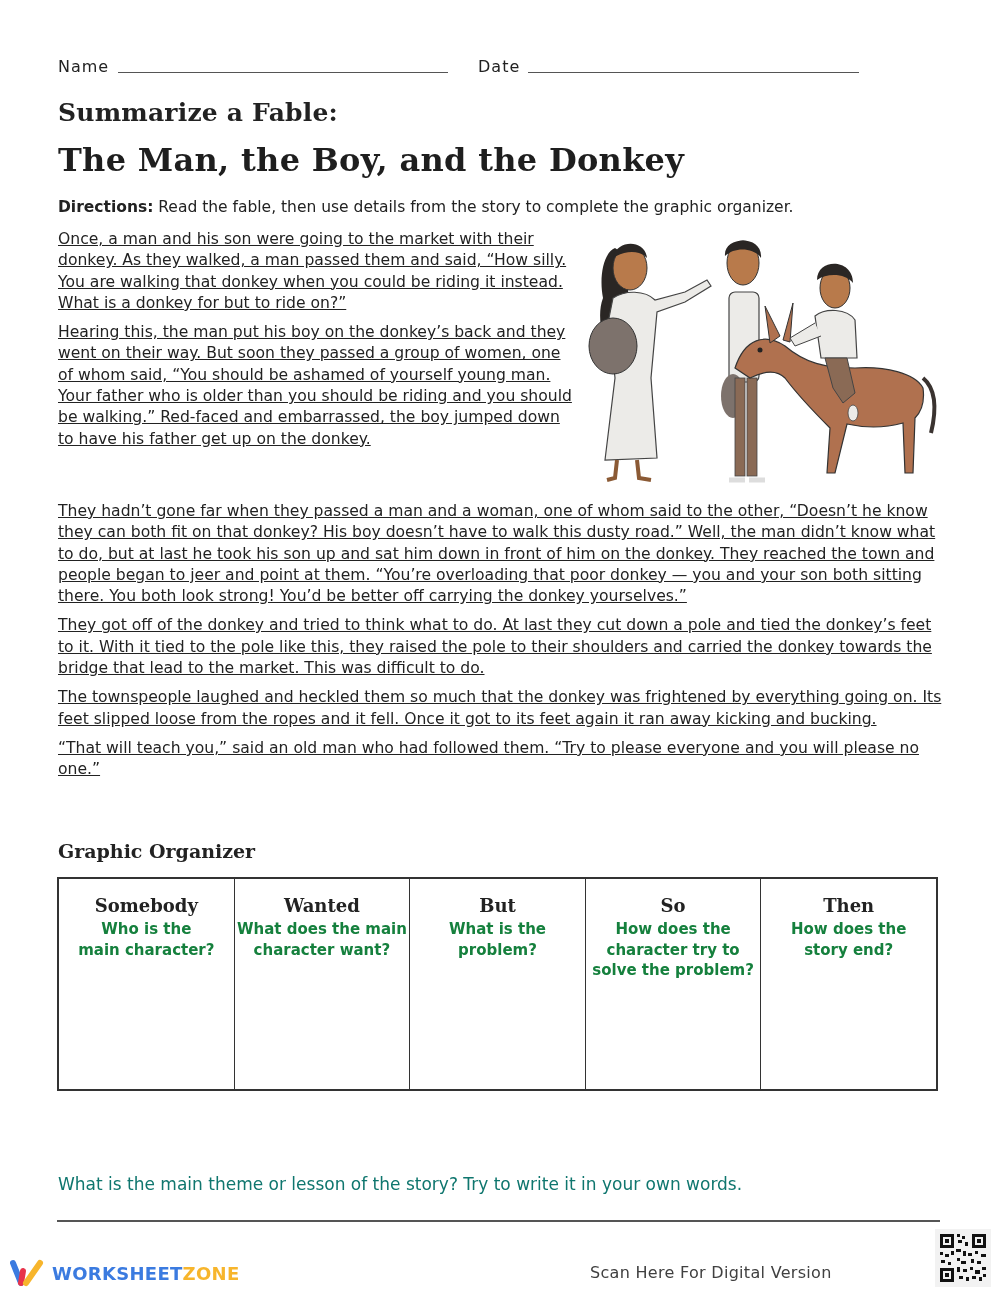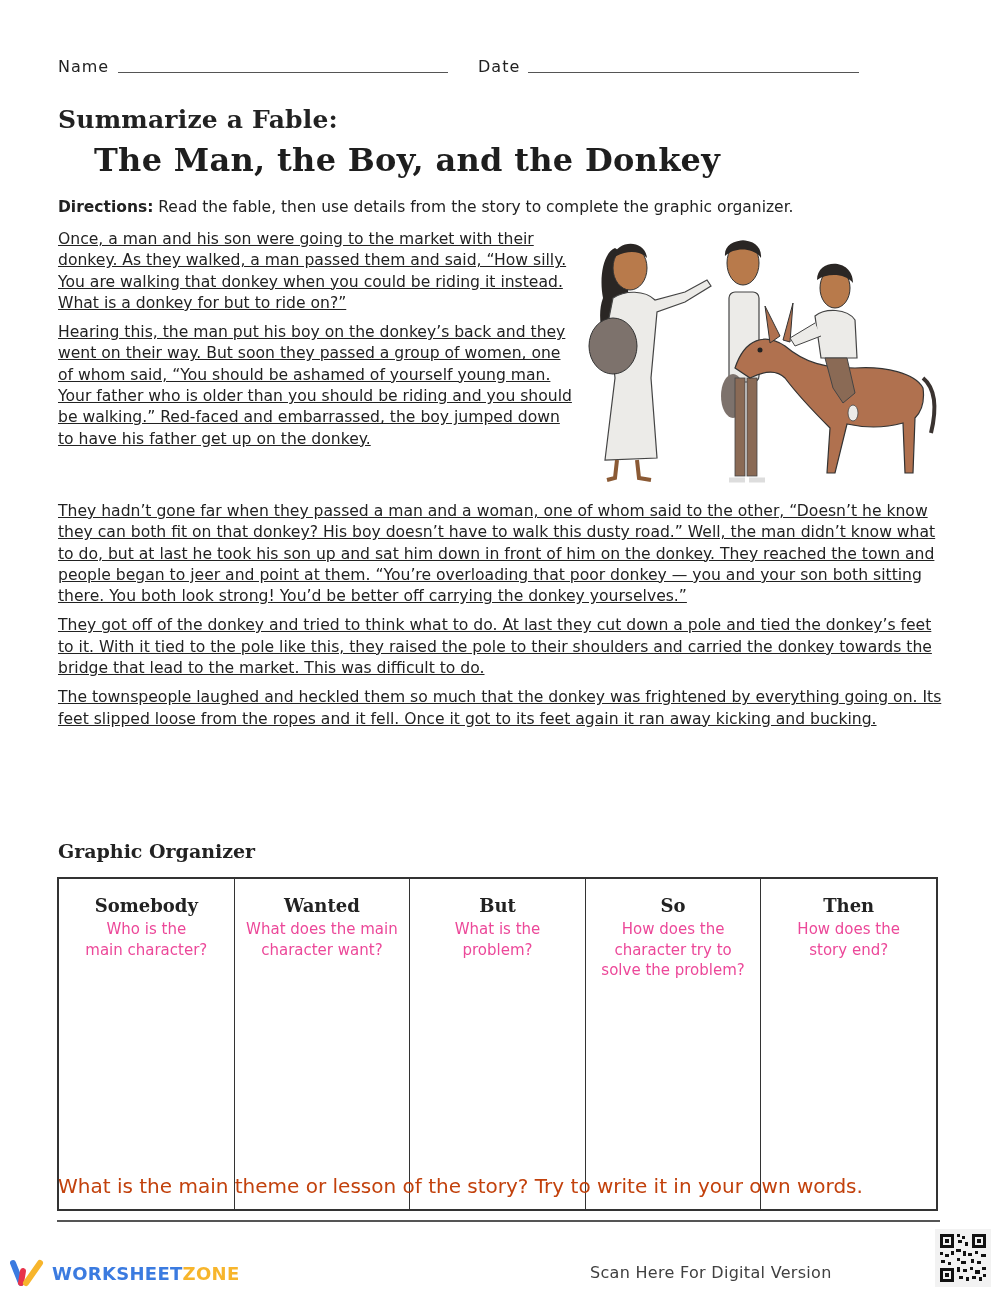--- a/index.html
+++ b/index.html
@@ -4,52 +4,52 @@
 <style>
   html, body { margin:0; padding:0; background:#ffffff; }
   body { width:1000px; height:1294px; position:relative; overflow:hidden;
          font-family:"DejaVu Sans", sans-serif; color:#222; }
   .abs { position:absolute; }
 
   .field-label { font-size:16px; letter-spacing:1px; color:#222; }
   .field-line { border-bottom:1px solid #555; height:0; }
 
   .subtitle { font-family:"DejaVu Serif", serif; font-weight:bold; font-size:25px; color:#222; letter-spacing:0.2px; }
-  .title { font-family:"DejaVu Serif", serif; font-weight:bold; font-size:32px; color:#1e1e1e; letter-spacing:0.3px;margin-left:36px; }
+  .title { font-family:"DejaVu Serif", serif; font-weight:bold; font-size:32px; color:#1e1e1e; letter-spacing:0.3px; }
 
   .directions { font-size:15.5px; color:#222; }
   .directions b { font-weight:bold;margin-top:40px; }
 
   .story { font-size:15.6px; line-height:21.3px; color:#222; }
   .story p { margin:0 0 8px 0;text-decoration:underline; }
 
   .organizer-heading { font-family:"DejaVu Serif", serif; font-weight:bold; font-size:19px; color:#222; }
 
-  .organizer { position:absolute; left:57px; top:877px; width:881px; height:334px;
+  .organizer { position:absolute; left:57px; top:877px; width:881px; height:214px;
                border:2px solid #333; box-sizing:border-box; display:flex; }
   .org-col { flex:1; border-right:1.5px solid #333; text-align:center; padding-top:16px; box-sizing:border-box; }
   .org-col:last-child { border-right:none; }
   .org-head { font-family:"DejaVu Serif", serif; font-weight:bold; font-size:18px; color:#222; margin-bottom:3px; }
-  .org-sub { font-size:15px; line-height:20.5px; color:#ec4899; white-space:pre-line; }
+  .org-sub { font-size:15px; line-height:20.5px; color:#15803d; white-space:pre-line;font-weight:bold; }
 
-  .question { font-size:20px; color:#c2410c; }
+  .question { font-size:17px; color:#0f766e; }
   .answer-line { border-bottom:2px solid #555; }
 
   .logo-text { font-family:"DejaVu Sans", sans-serif; font-weight:bold; font-size:18px; letter-spacing:0.3px; }
   .scan-text { font-size:16px; color:#404040; letter-spacing:0.3px; }
 </style>
 </head>
 <body>
 
 <div class="abs field-label" style="left:58px; top:57px;text-align:center;">Name</div>
 <div class="abs field-line" style="left:118px; top:72px; width:330px;"></div>
 <div class="abs field-label" style="left:478px; top:57px;">Date</div>
 <div class="abs field-line" style="left:528px; top:72px; width:331px;"></div>
 
-<div class="abs subtitle" style="left:58px; top:105px;">Summarize a Fable:</div>
+<div class="abs subtitle" style="left:58px; top:98px;">Summarize a Fable:</div>
 <div class="abs title" style="left:58px; top:141px;">The Man, the Boy, and the Donkey</div>
 
 <div class="abs directions" style="left:58px; top:198px; width:900px;">
   <b>Directions:</b><span> Read the fable, then use details from the story to complete the graphic organizer.</span>
 </div>
 
 <div class="abs story" style="left:58px; top:229px; width:520px;">
   <p>Once, a man and his son were going to the market with their donkey. As they walked, a man passed them and said, “How silly. You are walking that donkey when you could be riding it instead. What is a donkey for but to ride on?”</p>
   <p>Hearing this, the man put his boy on the donkey’s back and they went on their way. But soon they passed a group of women, one of whom said, “You should be ashamed of yourself young man. Your father who is older than you should be riding and you should be walking.” Red-faced and embarrassed, the boy jumped down to have his father get up on the donkey.</p>
 </div>
@@ -89,20 +89,21 @@
     <path d="M230 95 L205 110 L210 118 L236 108" fill="#ecebe8" stroke="#444" stroke-width="1"></path>
     <path d="M240 130 L262 130 L270 165 L258 175 L248 160 Z" fill="#8a6a55" stroke="#444" stroke-width="1"></path>
     <ellipse cx="268" cy="185" rx="5" ry="8" fill="#ecebe8" stroke="#444" stroke-width="0.8"></ellipse>
   </g>
 </svg>
 
 <div class="abs story" style="left:58px; top:501px; width:890px;">
   <p>They hadn’t gone far when they passed a man and a woman, one of whom said to the other, “Doesn’t he know they can both fit on that donkey? His boy doesn’t have to walk this dusty road.” Well, the man didn’t know what to do, but at last he took his son up and sat him down in front of him on the donkey. They reached the town and people began to jeer and point at them. “You’re overloading that poor donkey — you and your son both sitting there. You both look strong! You’d be better off carrying the donkey yourselves.”</p>
   <p>They got off of the donkey and tried to think what to do. At last they cut down a pole and tied the donkey’s feet to it. With it tied to the pole like this, they raised the pole to their shoulders and carried the donkey towards the bridge that lead to the market. This was difficult to do.</p>
   <p>The townspeople laughed and heckled them so much that the donkey was frightened by everything going on. Its feet slipped loose from the ropes and it fell. Once it got to its feet again it ran away kicking and bucking.</p>
+  <p>“That will teach you,” said an old man who had followed them. “Try to please everyone and you will please no one.”</p>
 </div>
 
 <div class="abs organizer-heading" style="left:58px; top:840px;">Graphic Organizer</div>
 
 <div class="organizer">
   <div class="org-col">
     <div class="org-head">Somebody</div>
     <div class="org-sub">Who is the
 main character?</div>
   </div>

